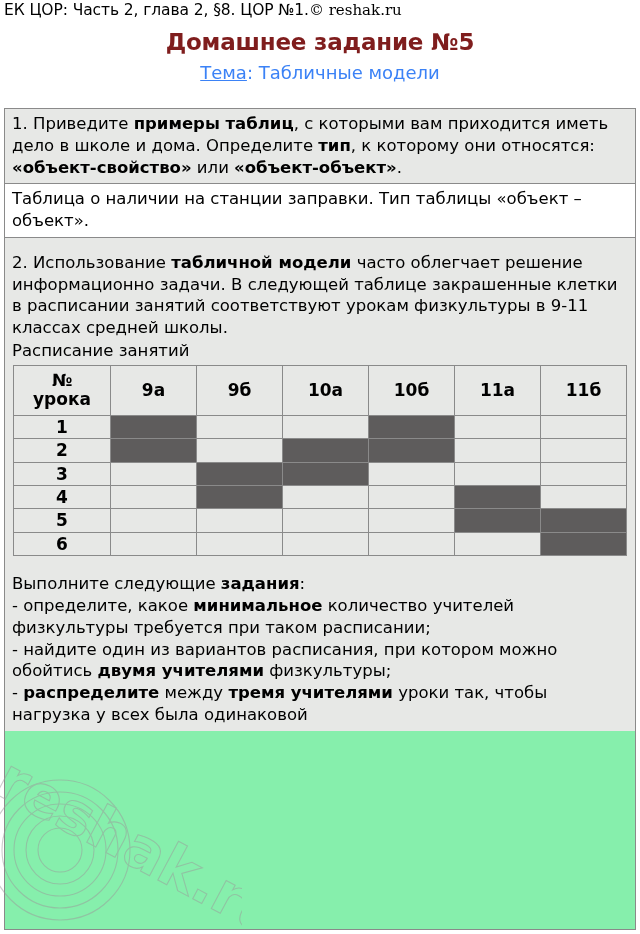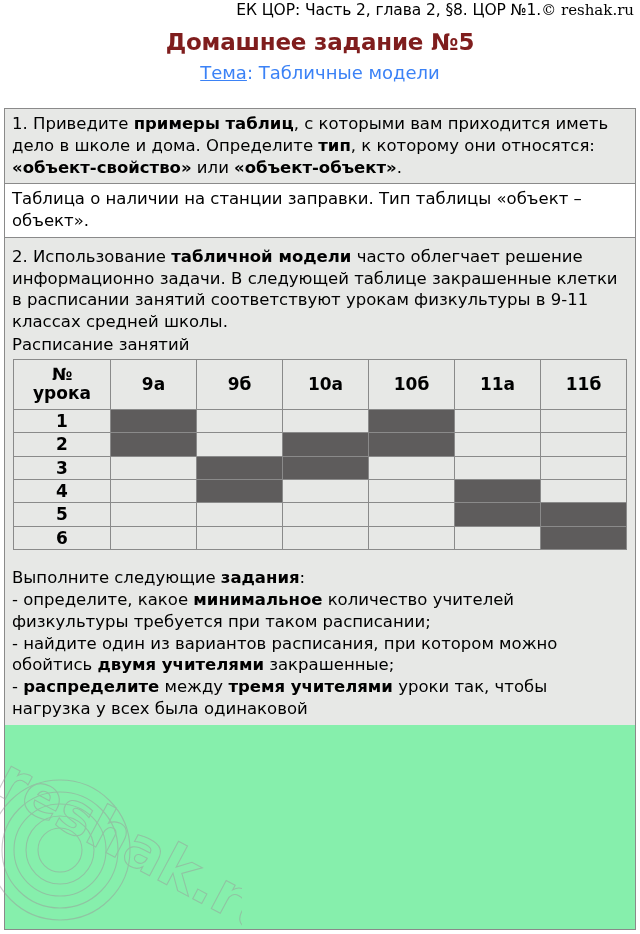--- a/index.html
+++ b/index.html
@@ -12,21 +12,21 @@
     height: 934px;
     font-family: "DejaVu Sans", "Liberation Sans", sans-serif;
     color: #000000;
     overflow: hidden;
     position: relative;
   }
 
   
   .topbar {
     display: flex;
-    justify-content: flex-end;
+    justify-content: flex-start;
     align-items: baseline;
     padding: 1px 6px 0 4px;
     height: 22px;
     box-sizing: border-box;
   }
   .topbar .breadcrumb {
     font-size: 15.5px;
     letter-spacing: -0.1px;
     white-space: nowrap;
   }
@@ -78,21 +78,21 @@
     background: #e7e8e6;
     border-bottom: 1px solid #8a8a8a;
   }
   .block.plain {
     background: #ffffff;
     border-bottom: 1px solid #8a8a8a;
   }
   .block.tail {
     background: #e7e8e6;
     border-bottom: none;
-    padding-top: 8px;
+    padding-top: 14px;
   }
   .block p {
     margin: 0;
   }
   .block p.gap-before {
     margin-top: 17px;
   }
   b { font-weight: bold; }
 
   
@@ -252,21 +252,21 @@
             <td class="cell"></td>
             <td class="cell busy"></td>
           </tr>
         </tbody>
     </table>
 
     <p class="gap-before"><span>Выполните следующие </span><b>задания</b><span>:</span></p>
 
     <p><span>- определите, какое </span><b>минимальное</b><span> количество учителей физкультуры требуется при таком расписании;</span></p>
 
-    <p><span>- найдите один из вариантов расписания, при котором можно обойтись </span><b>двумя учителями</b><span> закрашенные;</span></p>
+    <p><span>- найдите один из вариантов расписания, при котором можно обойтись </span><b>двумя учителями</b><span> физкультуры;</span></p>
 
 
     <p><span>- </span><b>распределите</b><span> между </span><b>тремя учителями</b><span> уроки так, чтобы нагрузка у всех была одинаковой</span></p>
   </div>
 </div>
 
 <div class="watermark">
   <svg width="260" height="230" viewBox="0 0 260 230" aria-hidden="true">
     <g fill="none" stroke="#9a9a9a" stroke-width="1.1">
       <circle cx="78" cy="150" r="22"></circle>

